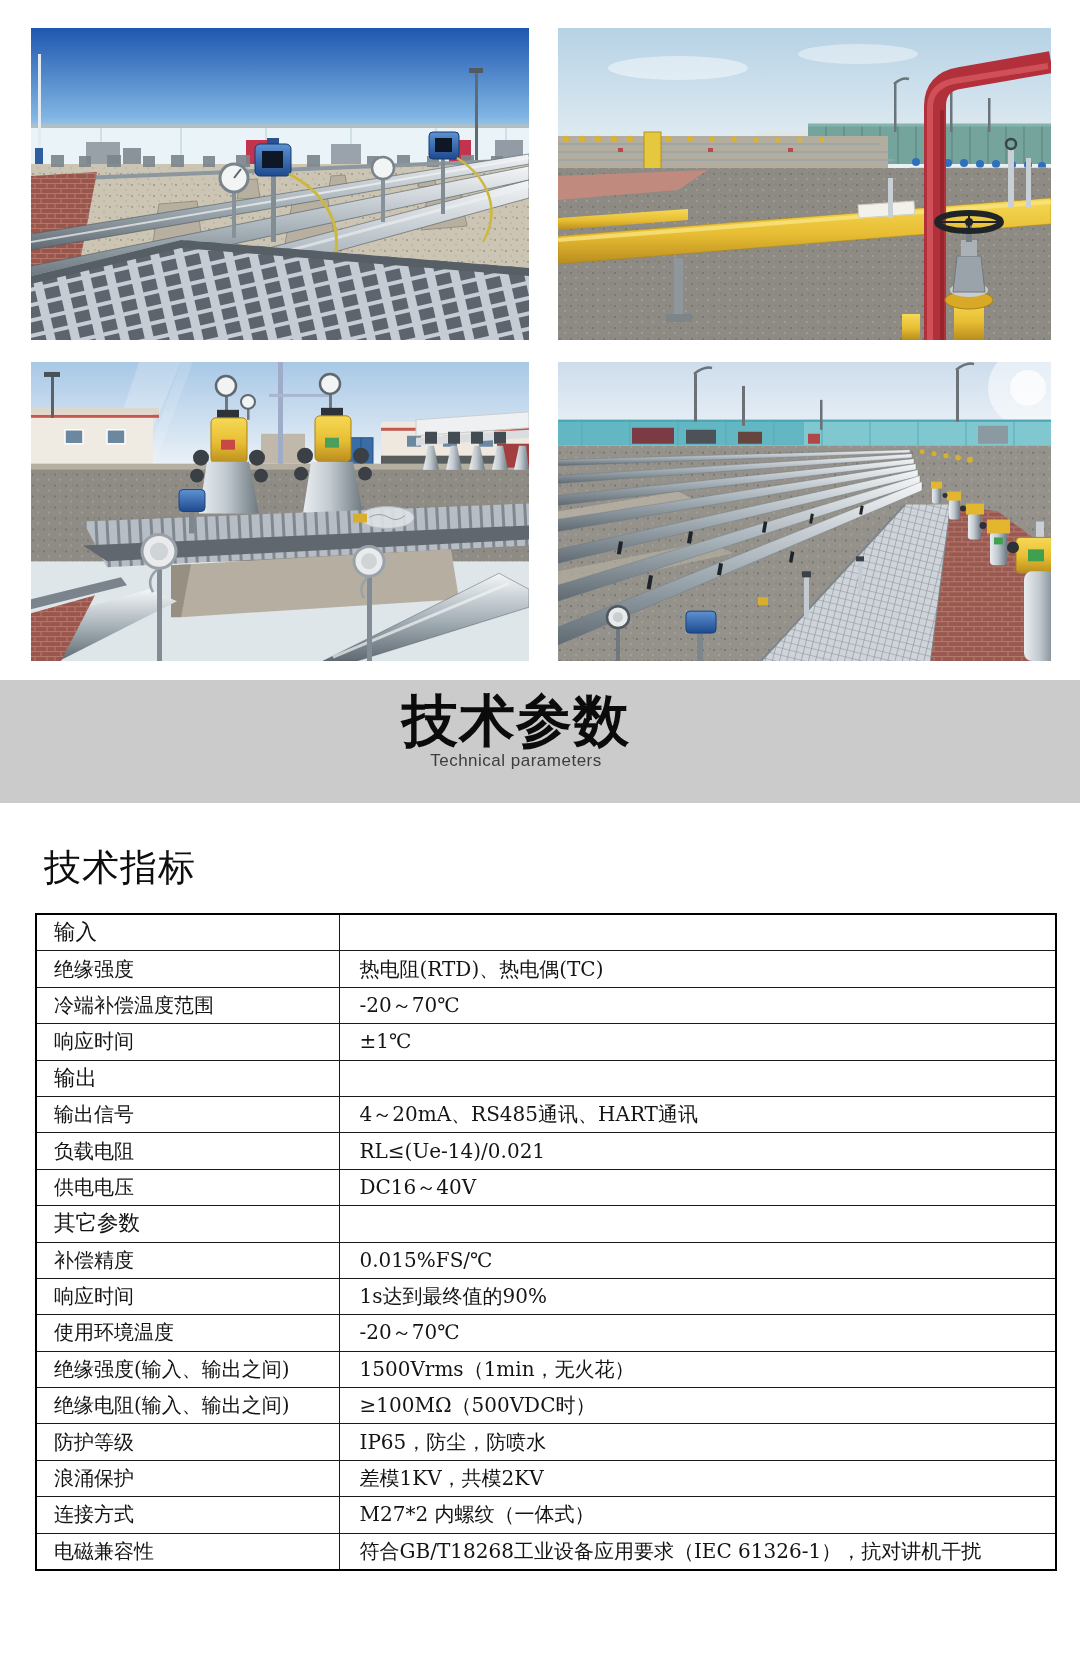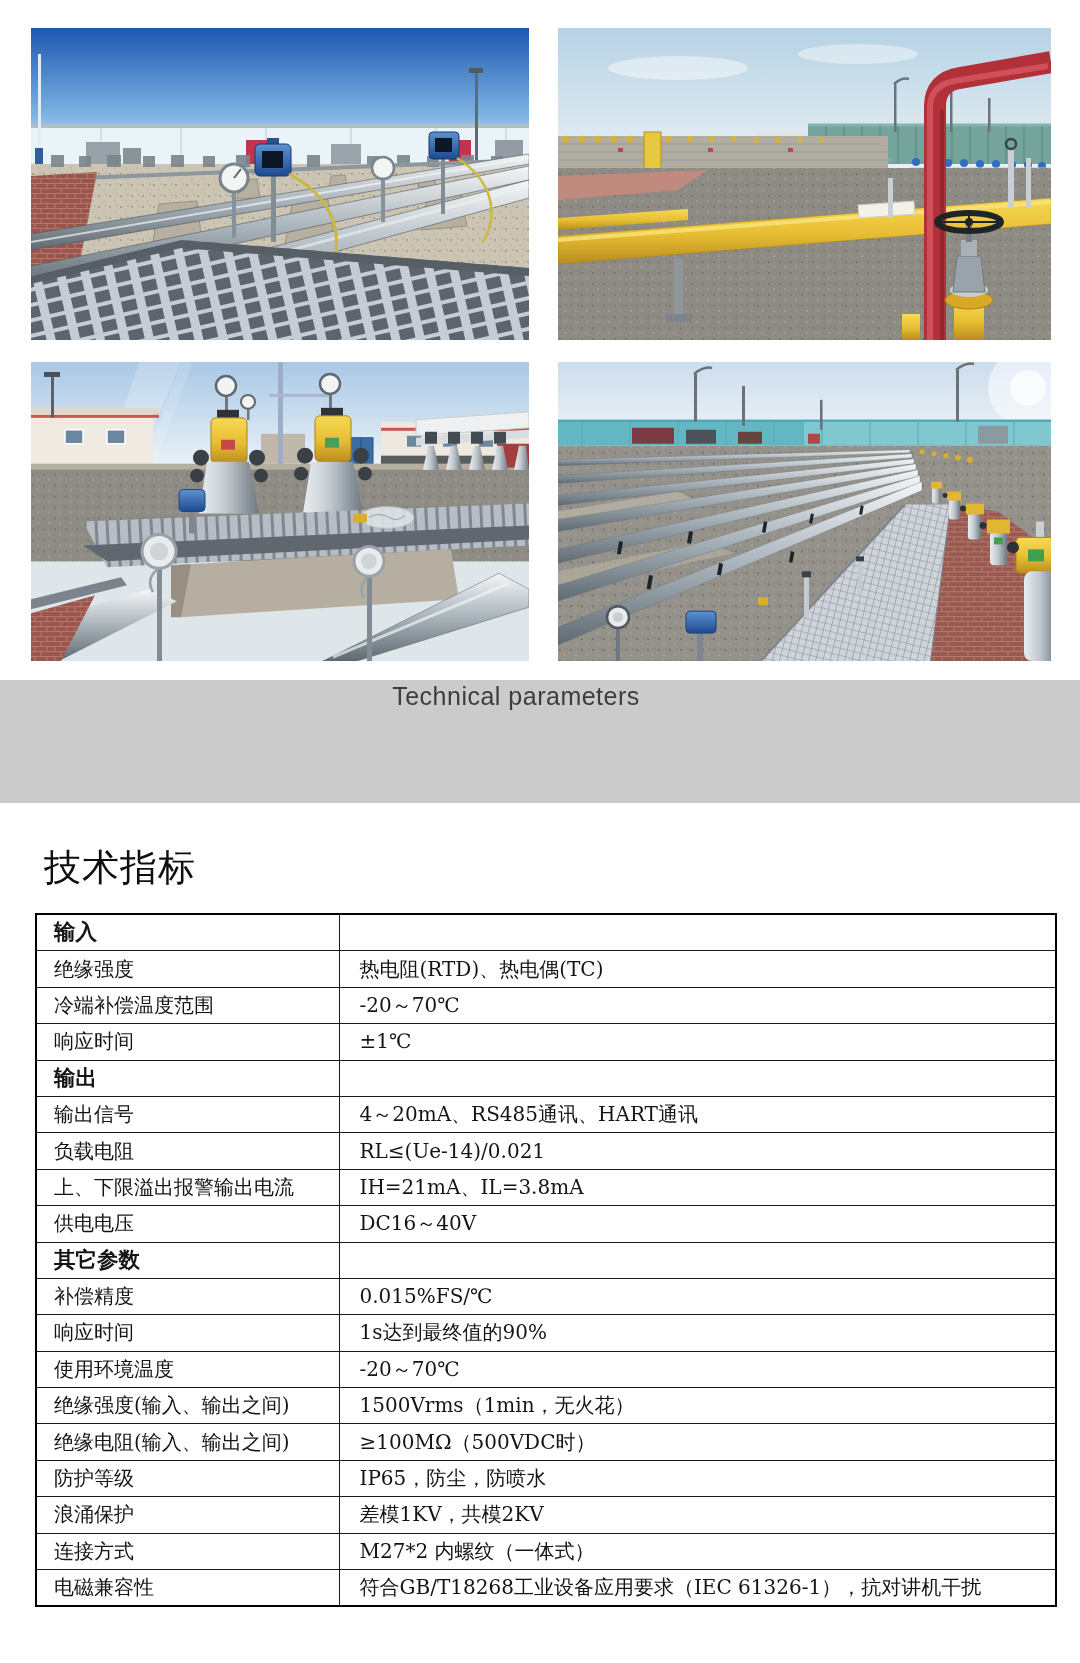--- a/index.html
+++ b/index.html
@@ -10,33 +10,33 @@
   .photo svg{display:block;width:100%;height:100%;}
   .photo-1{left:31px;top:28px;width:498px;height:312px;}
   .photo-2{left:558px;top:28px;width:493px;height:312px;}
   .photo-3{left:31px;top:362px;width:498px;height:299px;}
   .photo-4{left:558px;top:362px;width:493px;height:299px;}
   
   .banner{position:absolute;left:0;top:680px;width:1080px;height:123px;background:#cbcbcb;
           text-align:center;box-sizing:border-box;padding-right:48px;}
   .banner-title{margin:12px 0 0 0;font-size:56px;line-height:1.02;font-weight:bold;
                 color:#0b0b0b;letter-spacing:1px;}
-  .banner-sub{margin:2px 0 0 0;font-size:25px;color:#3d3d3d;letter-spacing:.5px;font-weight:400;}
+  .banner-sub{margin:2px 0 0 0;font-size:17px;color:#3d3d3d;letter-spacing:.5px;font-weight:400;}
   
   .section-heading{position:absolute;left:44px;top:843px;margin:0;font-size:37px;
                    font-weight:400;letter-spacing:1px;color:#0e0e0e;}
   
   .spec-table{position:absolute;left:35px;top:913px;width:1022px;border-collapse:collapse;
               table-layout:fixed;border:2px solid #000;
               font-family:"DejaVu Serif","Liberation Serif",serif;color:#141414;}
   .spec-table td{border:1px solid #1a1a1a;height:35.4px;padding:0;vertical-align:middle;
                  font-size:20px;line-height:1.15;white-space:nowrap;overflow:hidden;}
   .spec-table td.c1{width:303px;padding-left:17px;}
   .spec-table td.c2{padding-left:20px;}
-  .spec-table tr.row-section td{font-weight:bold;font-size:21.5px;}
+  .spec-table tr.row-section td{font-weight:normal;font-size:21.5px;}
 </style>
 </head>
 <body>
 
 <svg width="0" height="0" style="position:absolute" aria-hidden="true">
 <defs>
   <linearGradient id="sky1" x1="0" y1="0" x2="0" y2="1">
         <stop offset="0" stop-color="#1e57b0"></stop>
         <stop offset=".7" stop-color="#7fb4e2"></stop>
         <stop offset="1" stop-color="#dcedf7"></stop>
@@ -509,20 +509,21 @@
         <rect x="200" y="236" width="10" height="8" fill="#d9ae2c"></rect>
         <rect x="246" y="216" width="5" height="40" fill="#c3cad0"></rect>
           <rect x="244" y="210" width="9" height="6" fill="#3a4147"></rect>
         <rect x="300" y="200" width="4" height="34" fill="#c3cad0"></rect>
           <rect x="298" y="195" width="8" height="5" fill="#3a4147"></rect>
       </g>
     </svg>
   </figure>
 
   <section class="banner">
+    <h1 class="banner-title">技术参数</h1>
     <div class="banner-sub">Technical parameters</div>
   </section>
 
   <h2 class="section-heading">技术指标</h2>
 
   <table class="spec-table">
     <colgroup>
         <col style="width:303px">
         <col>
       </colgroup>
@@ -549,24 +550,20 @@
         </tr>
         <tr class="row-item">
           <td class="c1">输出信号</td>
           <td class="c2">4～20mA、RS485通讯、HART通讯</td>
         </tr>
         <tr class="row-item">
           <td class="c1">负载电阻</td>
           <td class="c2">RL≤(Ue-14)/0.021</td>
         </tr>
         <tr class="row-item">
-          <td class="c1">上、下限溢出报警输出电流</td>
-          <td class="c2">IH=21mA、IL=3.8mA</td>
-        </tr>
-        <tr class="row-item">
           <td class="c1">供电电压</td>
           <td class="c2">DC16～40V</td>
         </tr>
         <tr class="row-section">
           <td class="c1">其它参数</td>
           <td class="c2"></td>
         </tr>
         <tr class="row-item">
           <td class="c1">补偿精度</td>
           <td class="c2">0.015%FS/℃</td>

